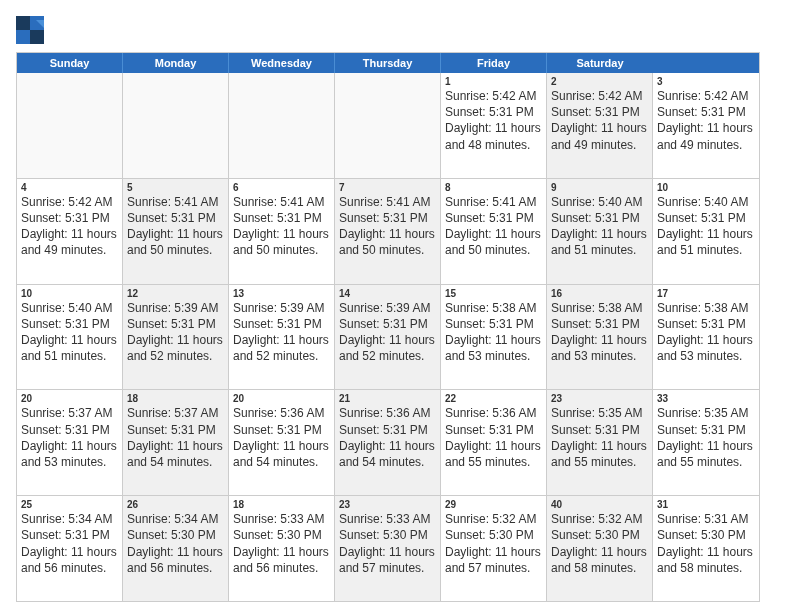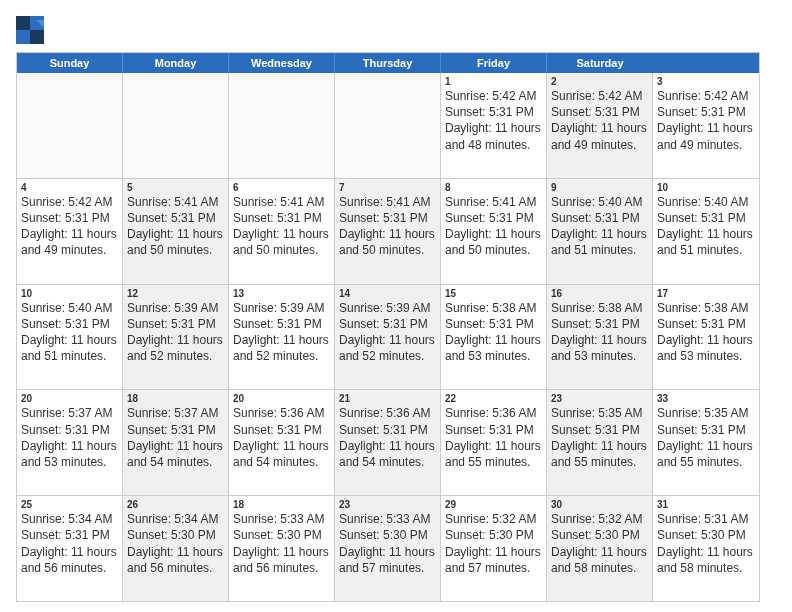--- a/index.html
+++ b/index.html
@@ -351,21 +351,21 @@
 and 57 minutes.</div>
           </div>
           <div class="cal-cell">
             <div class="day-num">29</div>
             <div class="cell-text" style="white-space: pre-line;">Sunrise: 5:32 AM
 Sunset: 5:30 PM
 Daylight: 11 hours
 and 57 minutes.</div>
           </div>
           <div class="cal-cell shaded">
-            <div class="day-num">30</div>
+            <div class="day-num">40</div>
             <div class="cell-text" style="white-space: pre-line;">Sunrise: 5:32 AM
 Sunset: 5:30 PM
 Daylight: 11 hours
 and 58 minutes.</div>
           </div>
           <div class="cal-cell">
             <div class="day-num">31</div>
             <div class="cell-text" style="white-space: pre-line;">Sunrise: 5:31 AM
 Sunset: 5:30 PM
 Daylight: 11 hours

